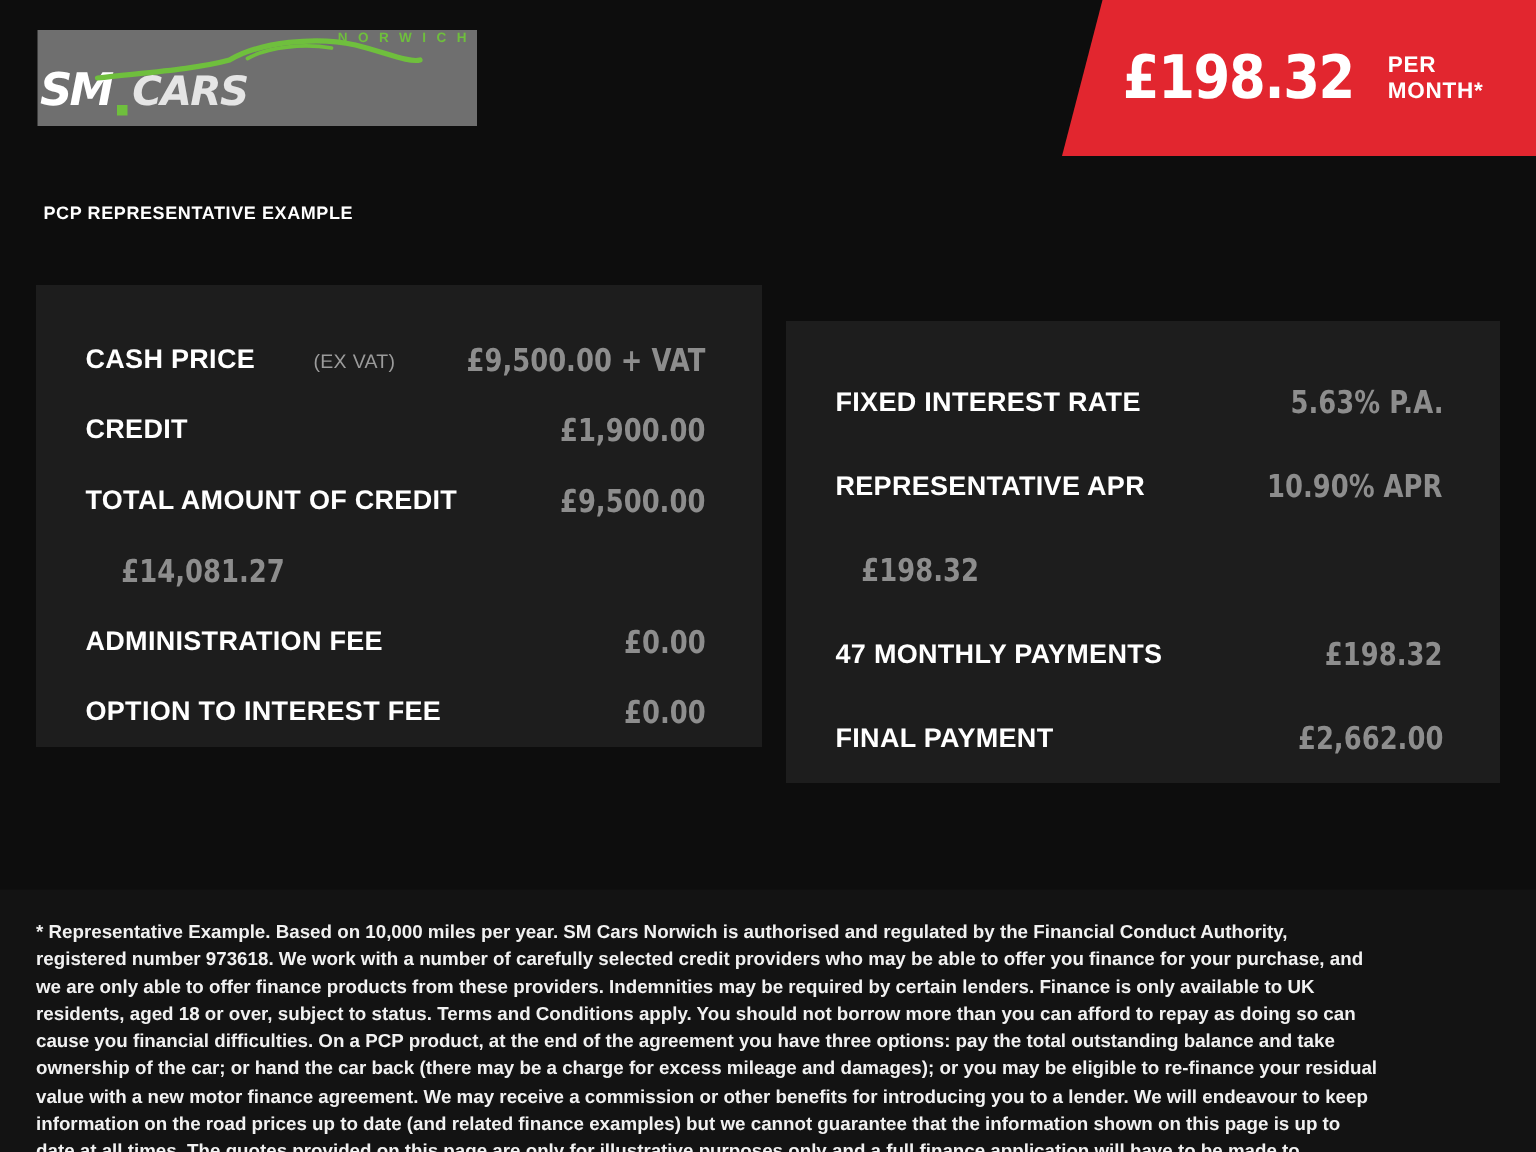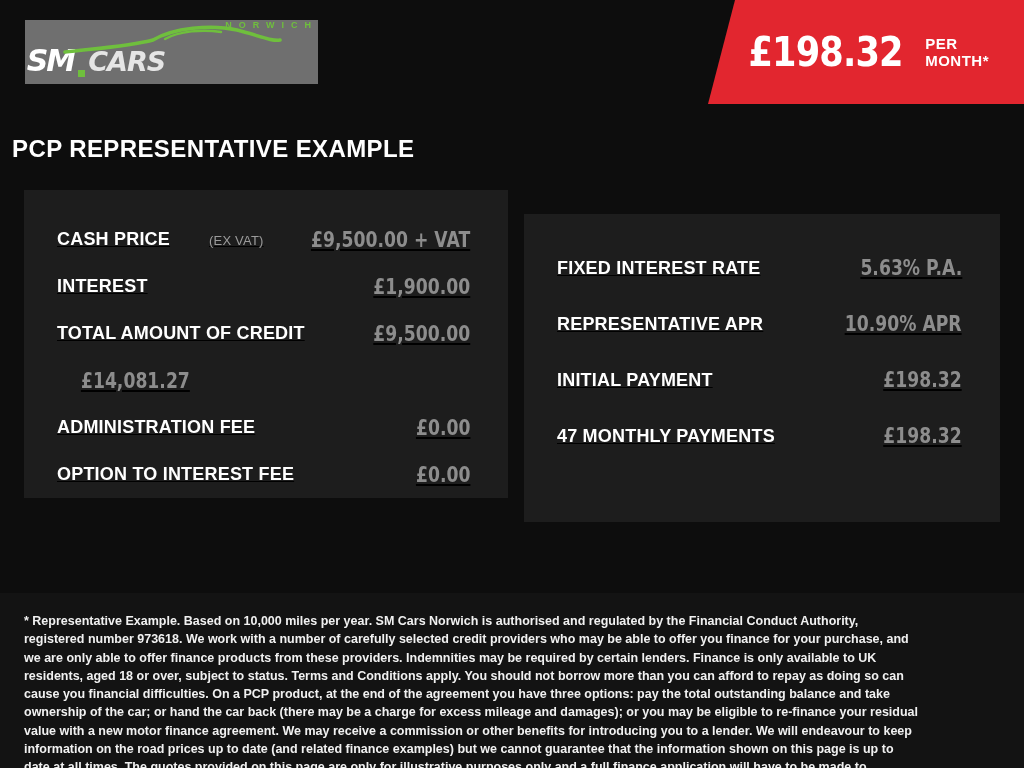--- a/index.html
+++ b/index.html
@@ -48,27 +48,27 @@
     font-family:"DejaVu Sans",sans-serif;
     display:inline-block;transform:scaleX(0.88);transform-origin:50% 50%;
     letter-spacing:-1px;
   }
   .price-period{
     color:#fff;font-weight:bold;font-size:15px;letter-spacing:0.5px;
     margin-top:0;
   }
   
   .page-title{
-    position:absolute;left:12px;top:135px;
-    color:#fff;font-weight:bold;font-size:24px;letter-spacing:0.4px;
+    position:absolute;left:29px;top:135px;
+    color:#fff;font-weight:bold;font-size:12px;letter-spacing:0.4px;
   }
   
   .panel{
     position:absolute;top:190px;height:308px;background:var(--panel);
-    display:flex;flex-direction:column;padding:26px 0 0 0;text-decoration:underline;
+    display:flex;flex-direction:column;padding:26px 0 0 0;
   }
   .panel-left{left:24px;width:484px;}
   .panel-right{left:524px;width:476px;margin-top:24px;}
   .frow{
     height:56px;display:flex;align-items:center;justify-content:space-between;
     padding:0 38px 0 33px;
   }
   .flabel{
     color:var(--label);font-weight:bold;font-size:18px;letter-spacing:0.2px;
     white-space:nowrap;display:flex;align-items:baseline;gap:8px;
@@ -116,21 +116,21 @@
 <div class="panel panel-left">
   <div class="frow">
     <span class="flabel">
       <span>CASH PRICE</span>
       <span class="fsub">(EX VAT)</span>
     </span>
     <span class="fvalue">£9,500.00 + VAT</span>
   </div>
   <div class="frow">
     <span class="flabel">
-      <span>INTEREST</span>
+      <span>CREDIT</span>
     </span>
     <span class="fvalue">£1,900.00</span>
   </div>
   <div class="frow">
     <span class="flabel">
       <span>TOTAL AMOUNT OF CREDIT</span>
     </span>
     <span class="fvalue">£9,500.00</span>
   </div>
   <div class="frow">
@@ -157,27 +157,30 @@
     </span>
     <span class="fvalue">5.63% P.A.</span>
   </div>
   <div class="frow">
     <span class="flabel">
       <span>REPRESENTATIVE APR</span>
     </span>
     <span class="fvalue">10.90% APR</span>
   </div>
   <div class="frow">
-    <span class="flabel">
-      <span>INITIAL PAYMENT</span>
-    </span>
     <span class="fvalue">£198.32</span>
   </div>
   <div class="frow">
     <span class="flabel">
       <span>47 MONTHLY PAYMENTS</span>
     </span>
     <span class="fvalue">£198.32</span>
   </div>
+  <div class="frow">
+    <span class="flabel">
+      <span>FINAL PAYMENT</span>
+    </span>
+    <span class="fvalue">£2,662.00</span>
+  </div>
 </div>
 
 <div class="footer-band"></div>
 <div class="disclaimer">* Representative Example. Based on 10,000 miles per year. SM Cars Norwich is authorised and regulated by the Financial Conduct Authority, registered number 973618. We work with a number of carefully selected credit providers who may be able to offer you finance for your purchase, and we are only able to offer finance products from these providers. Indemnities may be required by certain lenders. Finance is only available to UK residents, aged 18 or over, subject to status. Terms and Conditions apply. You should not borrow more than you can afford to repay as doing so can cause you financial difficulties. On a PCP product, at the end of the agreement you have three options: pay the total outstanding balance and take ownership of the car; or hand the car back (there may be a charge for excess mileage and damages); or you may be eligible to re-finance your residual value with a new motor finance agreement. We may receive a commission or other benefits for introducing you to a lender. We will endeavour to keep information on the road prices up to date (and related finance examples) but we cannot guarantee that the information shown on this page is up to date at all times. The quotes provided on this page are only for illustrative purposes only and a full finance application will have to be made to determine the exact details (all applications are subject to an underwriting decision and are subject to status). SM Cars Norwich acts as a credit broker and not a lender. Address: 26 Vulcan road south , Norfolk, NR6 6AE</div>
 
 </body></html>

